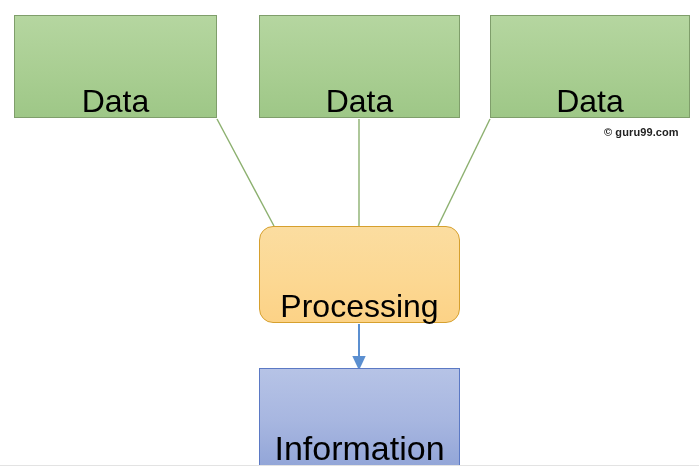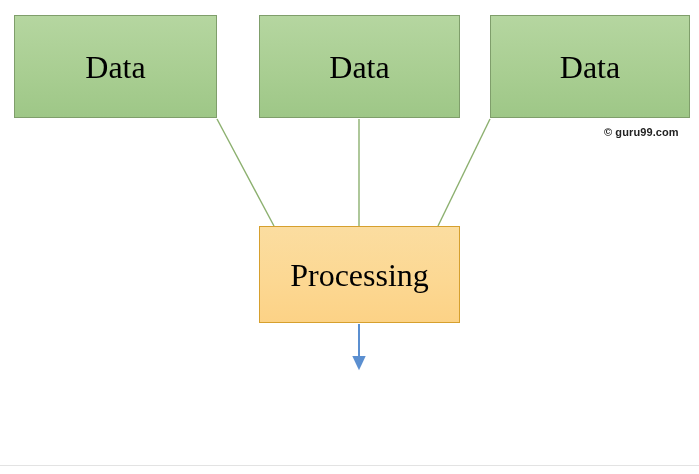--- a/index.html
+++ b/index.html
@@ -22,47 +22,46 @@
     left: 0;
     top: 0;
     width: 699px;
     height: 474px;
     pointer-events: none;
   }
   .node {
     position: absolute;
     box-sizing: border-box;
     display: flex;
-    align-items: center;
+    align-items: flex-end;
     justify-content: center;
     text-align: center;
     color: #000000;
     line-height: 1;
     white-space: nowrap;
-    font-family: Liberation Serif, serif;
   }
   .node-data {
     border: 1px solid #7f9e6b;
     background: linear-gradient(to bottom, #b5d6a0 0%, #a9ce92 55%, #9ec787 100%);
     font-size: 32px;
   }
   .node-processing {
     border: 1px solid #d6a02e;
     background: linear-gradient(to bottom, #fbdda0 0%, #fcd893 55%, #fcd286 100%);
     font-size: 32px;
   }
   .node-information {
     border: 1px solid #5b79c4;
     background: linear-gradient(to bottom, #b6c3e6 0%, #a7b6e0 55%, #93a6d8 100%);
     font-size: 34px;
   }
   #data-box-1 { left: 14px;  top: 15px;  width: 203px; height: 103px; }
   #data-box-2 { left: 259px; top: 15px;  width: 201px; height: 103px; }
   #data-box-3 { left: 490px; top: 15px;  width: 200px; height: 103px; }
-  #processing-box  { left: 259px; top: 226px; width: 201px; height: 97px; }
+  #processing-box  { left: 259px; top: 226px; width: 201px; height: 97px; border-radius: 14px; }
   #information-box { left: 259px; top: 368px; width: 201px; height: 98px; }
   #watermark {
     position: absolute;
     left: 604px;
     top: 126px;
     font-size: 11px;
     font-weight: bold;
     color: #222222;
     letter-spacing: 0.1px;
     white-space: nowrap;
@@ -106,18 +105,21 @@
   </div>
 
   <div class="node node-data" id="data-box-3">
     <span>Data</span>
   </div>
 
   <div class="node node-processing" id="processing-box">
     <span>Processing</span>
   </div>
 
+  <div class="node node-information" id="information-box">
+    <span>Information</span>
+  </div>
 
   <div id="watermark">© guru99.com</div>
 
   <div id="baseline-rule"></div>
 
 </div>
 
 </body></html>

